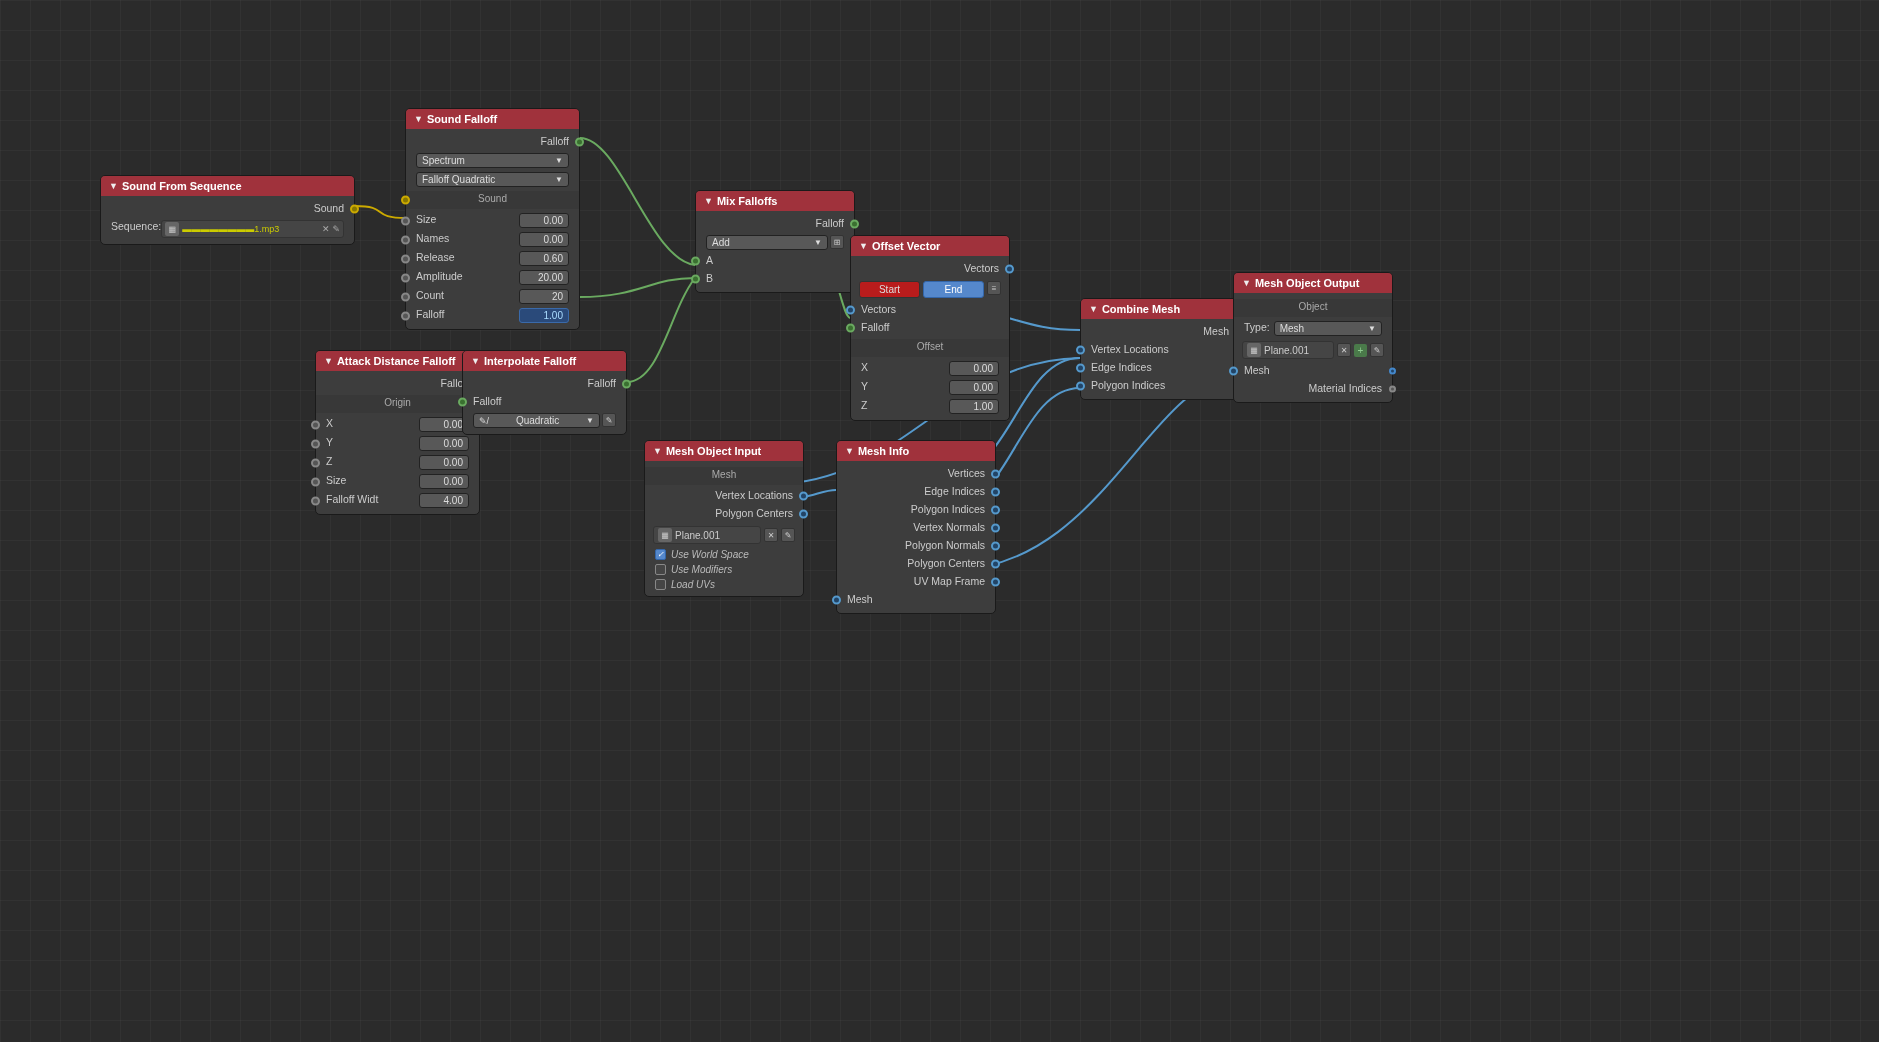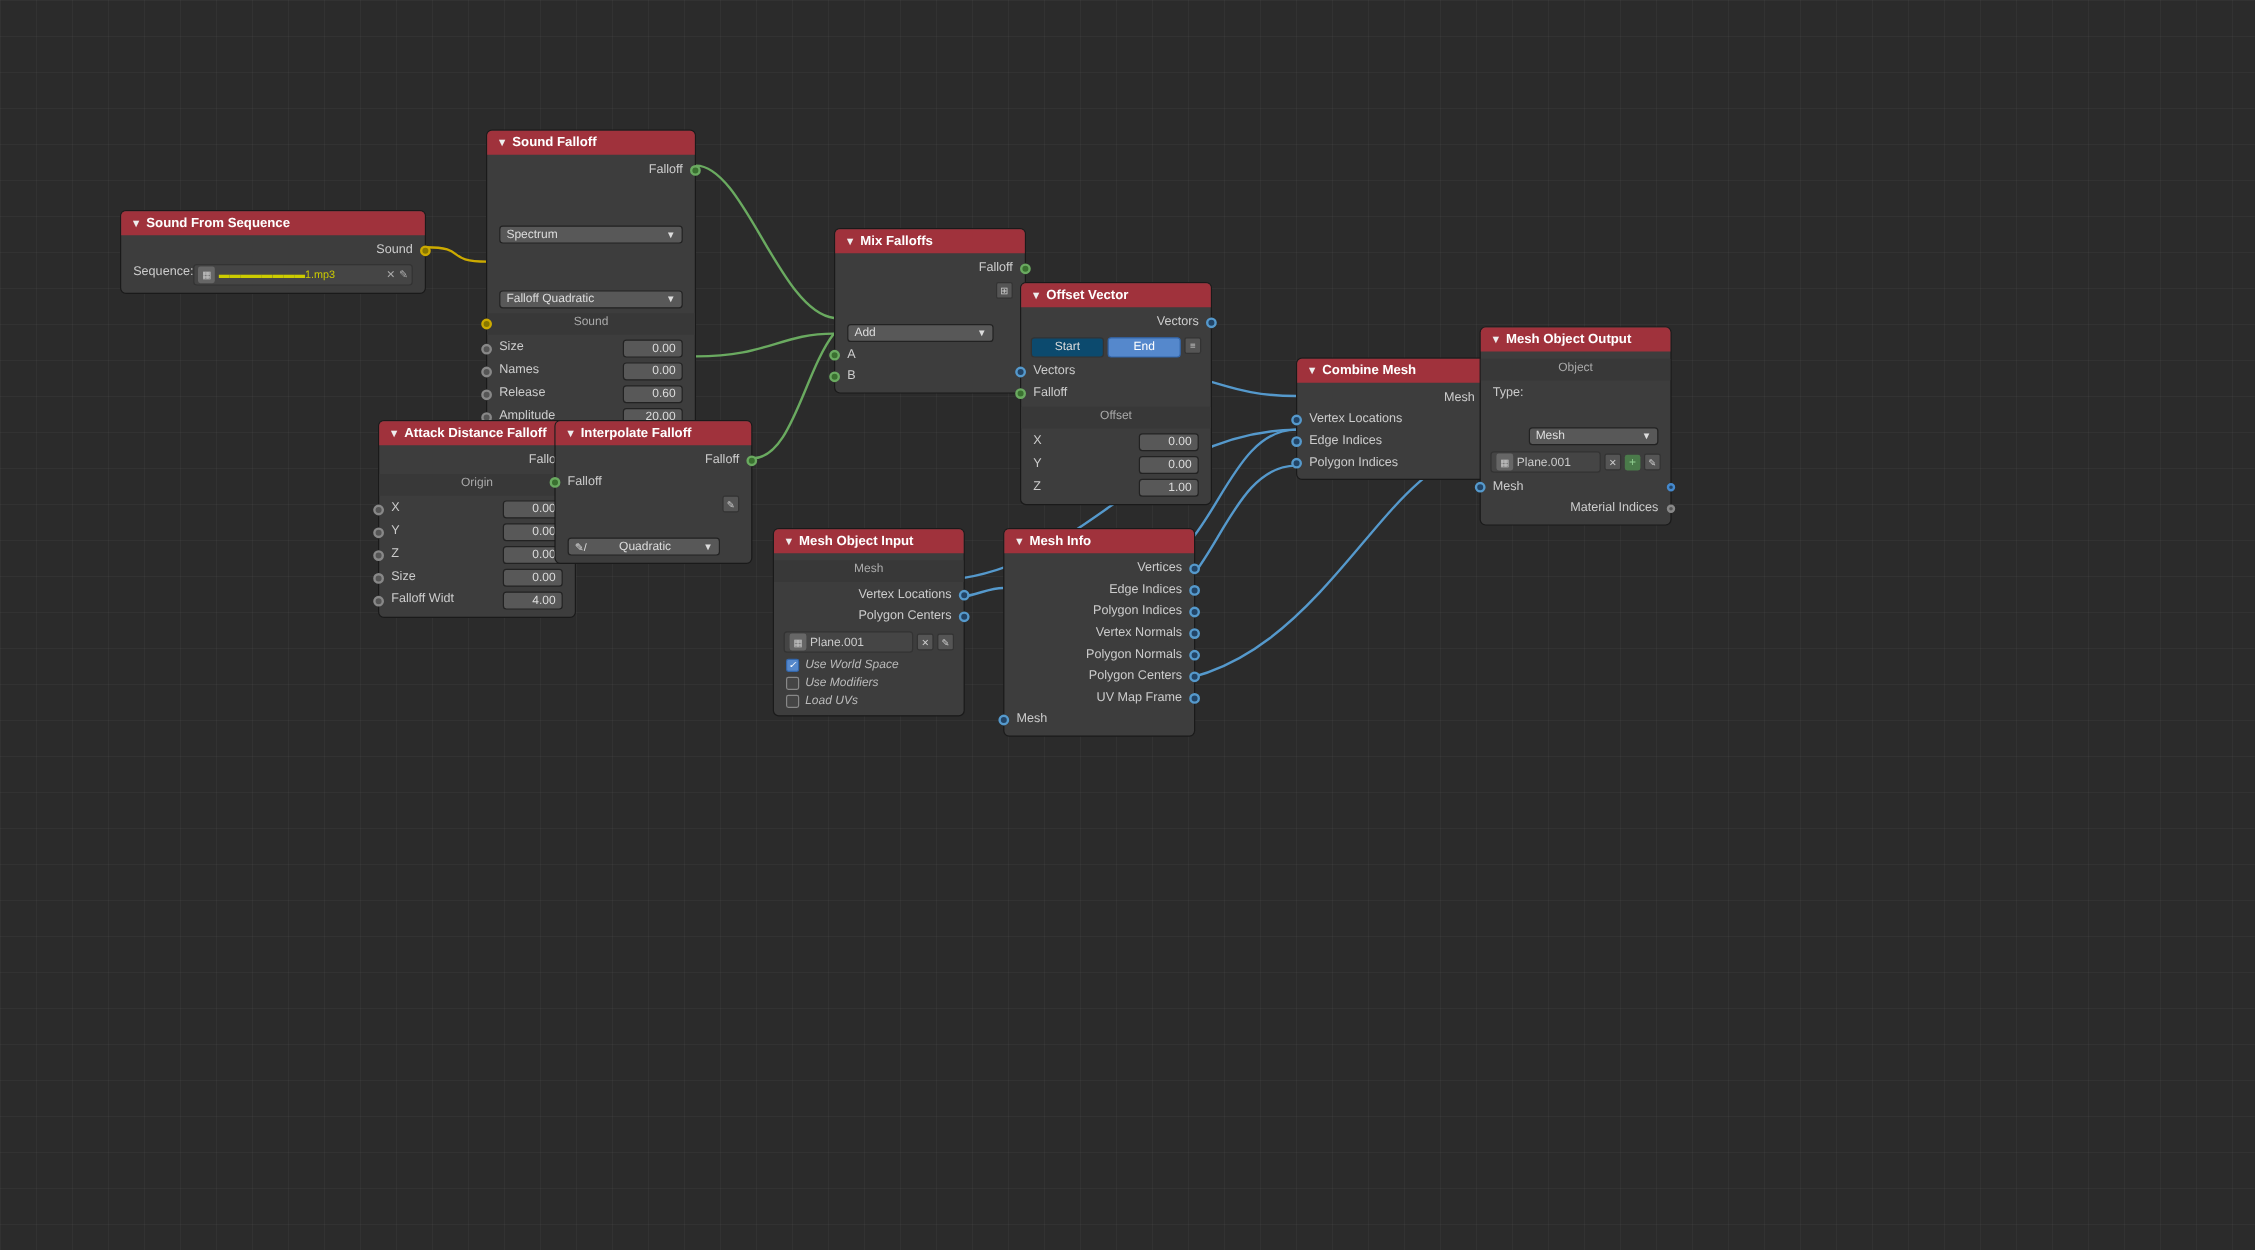--- a/index.html
+++ b/index.html
@@ -118,21 +118,20 @@
       background: #585858;
       border: 1px solid #222;
       border-radius: 3px;
       color: #ddd;
       font-size: 10px;
       padding: 1px 5px;
       display: flex;
       align-items: center;
       justify-content: space-between;
       gap: 4px;
-      margin-top: 35px;
     }
 
     .dropdown-arrow { font-size: 8px; }
 
     
     .connections-svg {
       position: absolute;
       top: 0; left: 0;
       width: 1879px;
       height: 1042px;
@@ -220,21 +219,21 @@
     }
 
     .btn-row {
       display: flex;
       gap: 3px;
       padding: 3px 8px;
     }
 
     .btn {
       flex: 1;
-      background: #0c4a6e;
+      background: #b91c1c;
       border: 1px solid #333;
       border-radius: 3px;
       color: #ddd;
       font-size: 10px;
       padding: 2px 5px;
       text-align: center;
       cursor: pointer;
     }
 
     .btn.active {

